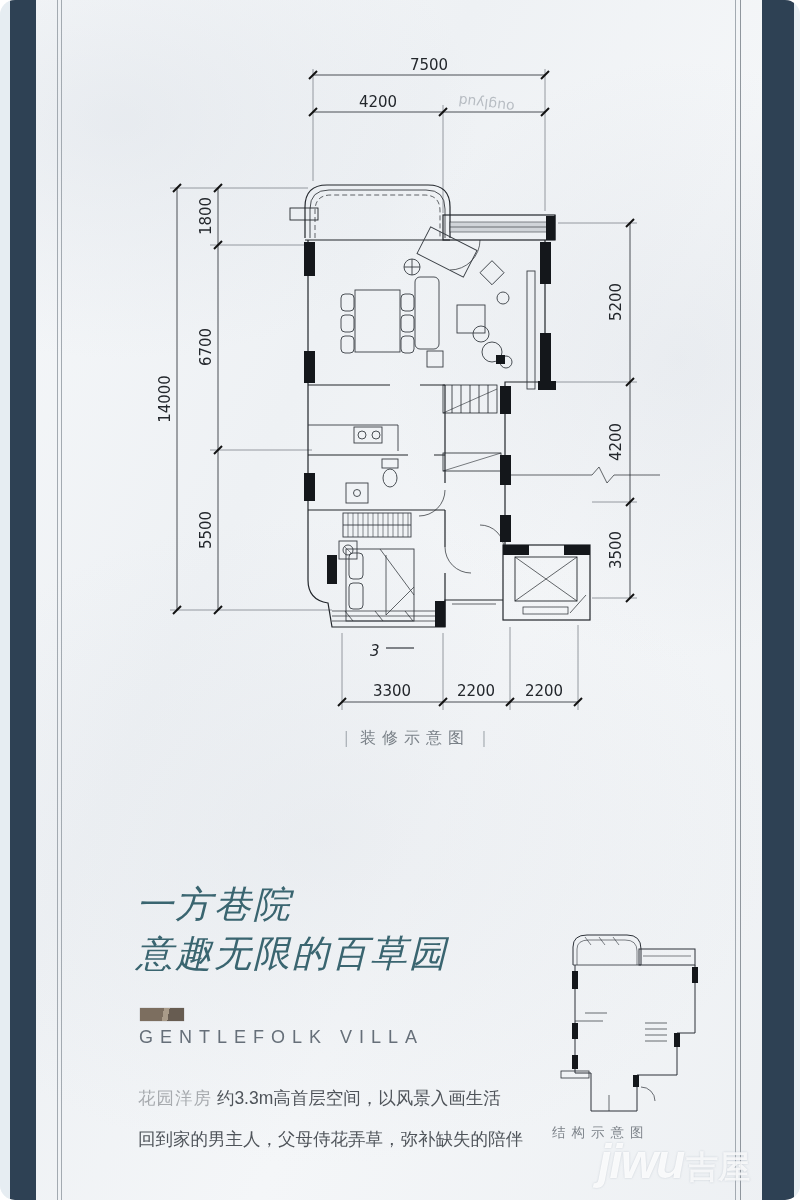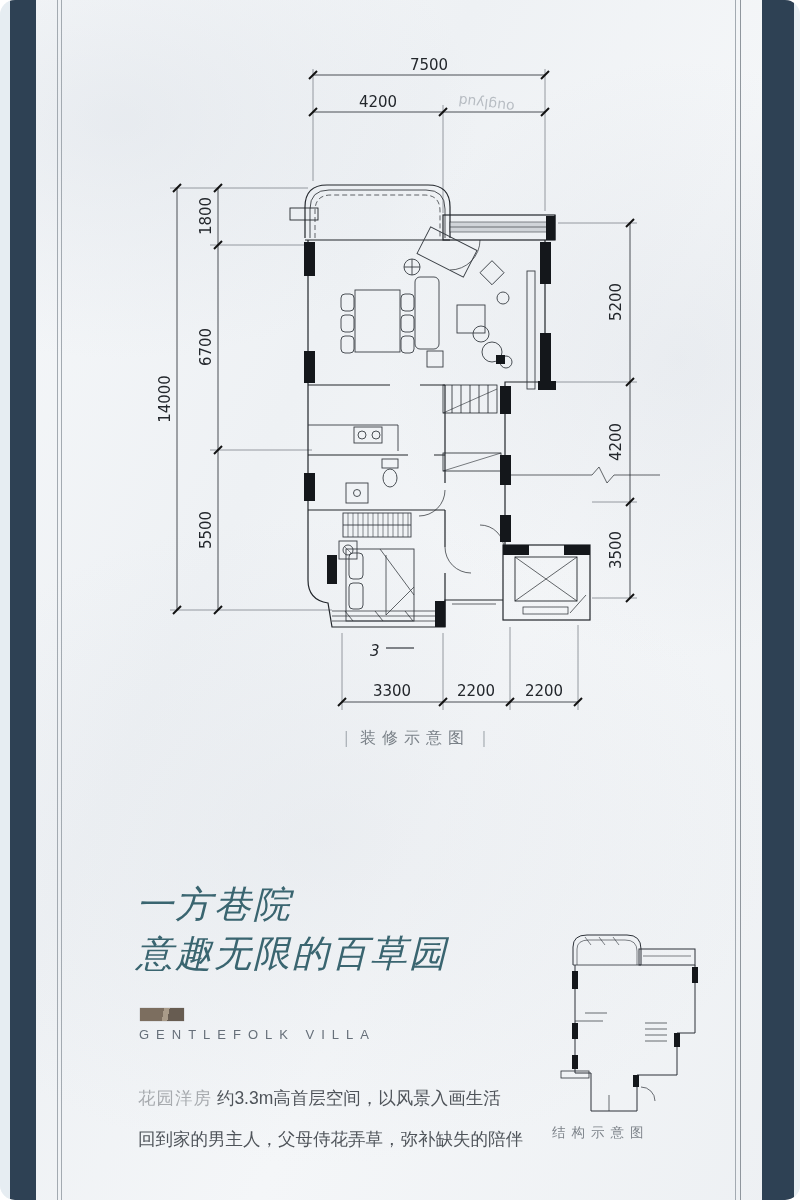--- a/index.html
+++ b/index.html
@@ -38,21 +38,21 @@
   .headline{position:absolute;left:136px;top:880px;color:#3a6570;font-style:italic;}
   .headline .hl{font-size:37px;line-height:49px;letter-spacing:2px;font-weight:400;}
 
   .logo-strip{
     position:absolute;left:140px;top:1008px;width:44px;height:13px;
     background:linear-gradient(100deg,#7c6e5f 0 52%,#a99b89 52% 64%,#675c51 64% 100%);
     box-shadow:0 0 1px rgba(0,0,0,.4);
   }
   .brand{
     position:absolute;left:139px;top:1027px;
-    color:#666f79;font-size:13px;letter-spacing:7px;
+    color:#666f79;font-size:18px;letter-spacing:7px;
   }
   .body-copy{
     position:absolute;left:138px;top:1078px;width:440px;
     color:#4f545a;font-size:17.5px;line-height:41px;
   }
   .body-copy .faint{opacity:.45;letter-spacing:1px;}
 
   .structure-caption{
     position:absolute;left:552px;top:1124px;
     color:#7d838a;font-size:13.5px;letter-spacing:6px;text-align:right;
@@ -336,14 +336,17 @@
       <rect x="27" y="98" width="6" height="16"></rect>
       <rect x="27" y="130" width="6" height="14"></rect>
       <rect x="147" y="42" width="6" height="16"></rect>
       <rect x="129" y="108" width="6" height="14"></rect>
       <rect x="88" y="150" width="6" height="12"></rect>
     </g>
   </svg>
 
   <div class="structure-caption">结构示意图</div>
 
+  <div class="watermark">
+    <span class="wm-logo">jiwu</span><span class="wm-suffix">吉屋</span>
+  </div>
 
 </div>
 
 </body></html>

